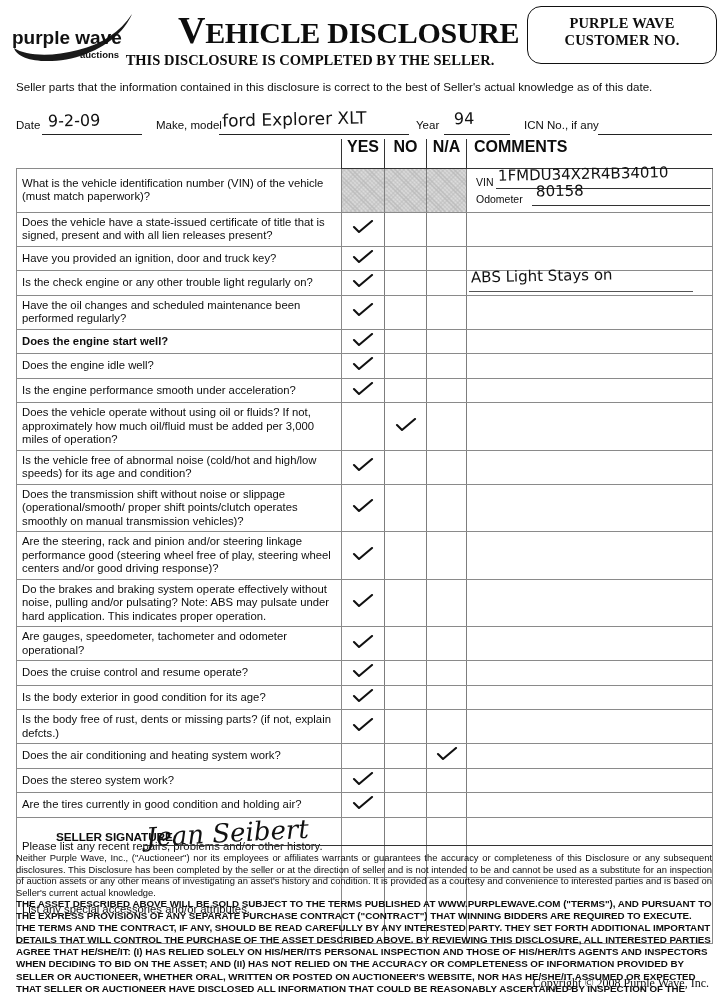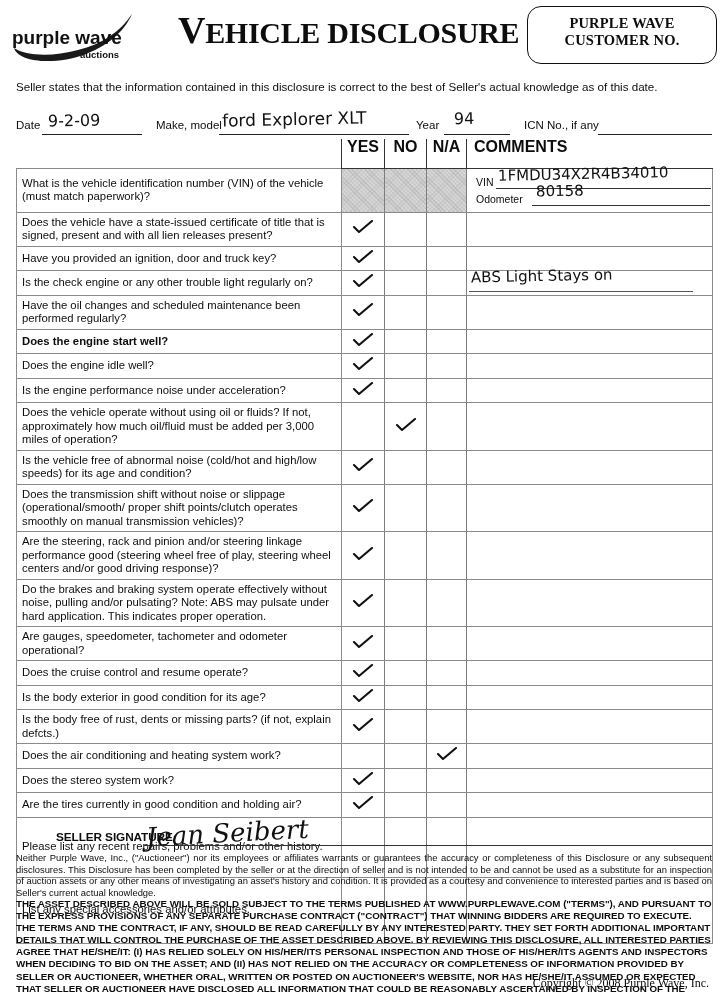--- a/index.html
+++ b/index.html
@@ -239,29 +239,30 @@
     <div class="logo">
       <svg width="128" height="56" viewBox="0 0 128 56">
         <path d="M6 38 C10 52 46 56 78 44 C104 34 118 18 124 4 C112 22 94 34 70 40 C44 47 18 46 6 38 Z" fill="#1a1a1a"></path>
         <text x="4" y="34" font-family="Liberation Sans, sans-serif" font-size="19" font-weight="bold" fill="#111">purple wave</text>
         <text x="72" y="48" font-family="Liberation Sans, sans-serif" font-size="9.5" font-weight="bold" fill="#111">auctions</text>
       </svg>
     </div>
 
     <div class="title-main"><span class="cap">V</span><span>EHICLE DISCLOSURE</span></div>
 
+    <div class="subtitle">THIS DISCLOSURE IS COMPLETED BY THE SELLER.</div>
 
     <div class="cust-box">
       <div>PURPLE WAVE</div>
       <div>CUSTOMER NO.</div>
     </div>
   </div>
 
   <div class="intro">
-    <div>Seller states that the information contained in this disclosure is correct to the best of Seller's actual knowledge as of this date.</div>
+    <div>Seller parts that the information contained in this disclosure is correct to the best of Seller's actual knowledge as of this date.</div>
   </div>
 
   <div class="dateline">
     <span class="lbl" style="left:0">Date</span>
     <span class="fill" style="left:26px;  top:4px; width:100px;"></span>
     <span class="hw" style="left:32px;  top:-2px;">9-2-09</span>
 
     <span class="lbl" style="left:140px">Make, model</span>
     <span class="fill" style="left:203px; top:4px; width:190px;"></span>
     <span class="hw" style="left:206px; top:-4px; font-size:17px;">ford Explorer XLT</span>
@@ -361,21 +362,21 @@
         <tr style="height: 20px;">
           <td class="q">Does the engine idle well?</td>
           <td class="mark"><span class="check"><svg width="22" height="14" viewBox="0 0 22 14">
                 <path d="M2 7 L7 12 L20 1" stroke="#111" stroke-width="2.1" fill="none" stroke-linecap="round" stroke-linejoin="round"></path>
               </svg></span></td>
           <td class="mark"></td>
           <td class="mark"></td>
           <td class="cmt"></td>
         </tr>
         <tr style="height: 20px;">
-          <td class="q">Is the engine performance noise under acceleration?</td>
+          <td class="q">Is the engine performance smooth under acceleration?</td>
           <td class="mark"><span class="check"><svg width="22" height="14" viewBox="0 0 22 14">
                 <path d="M2 7 L7 12 L20 1" stroke="#111" stroke-width="2.1" fill="none" stroke-linecap="round" stroke-linejoin="round"></path>
               </svg></span></td>
           <td class="mark"></td>
           <td class="mark"></td>
           <td class="cmt"></td>
         </tr>
         <tr style="height: 31px;">
           <td class="q">Does the vehicle operate without using oil or fluids?  If not, approximately how much oil/fluid must be added per 3,000 miles of operation?</td>
           <td class="mark"></td>

